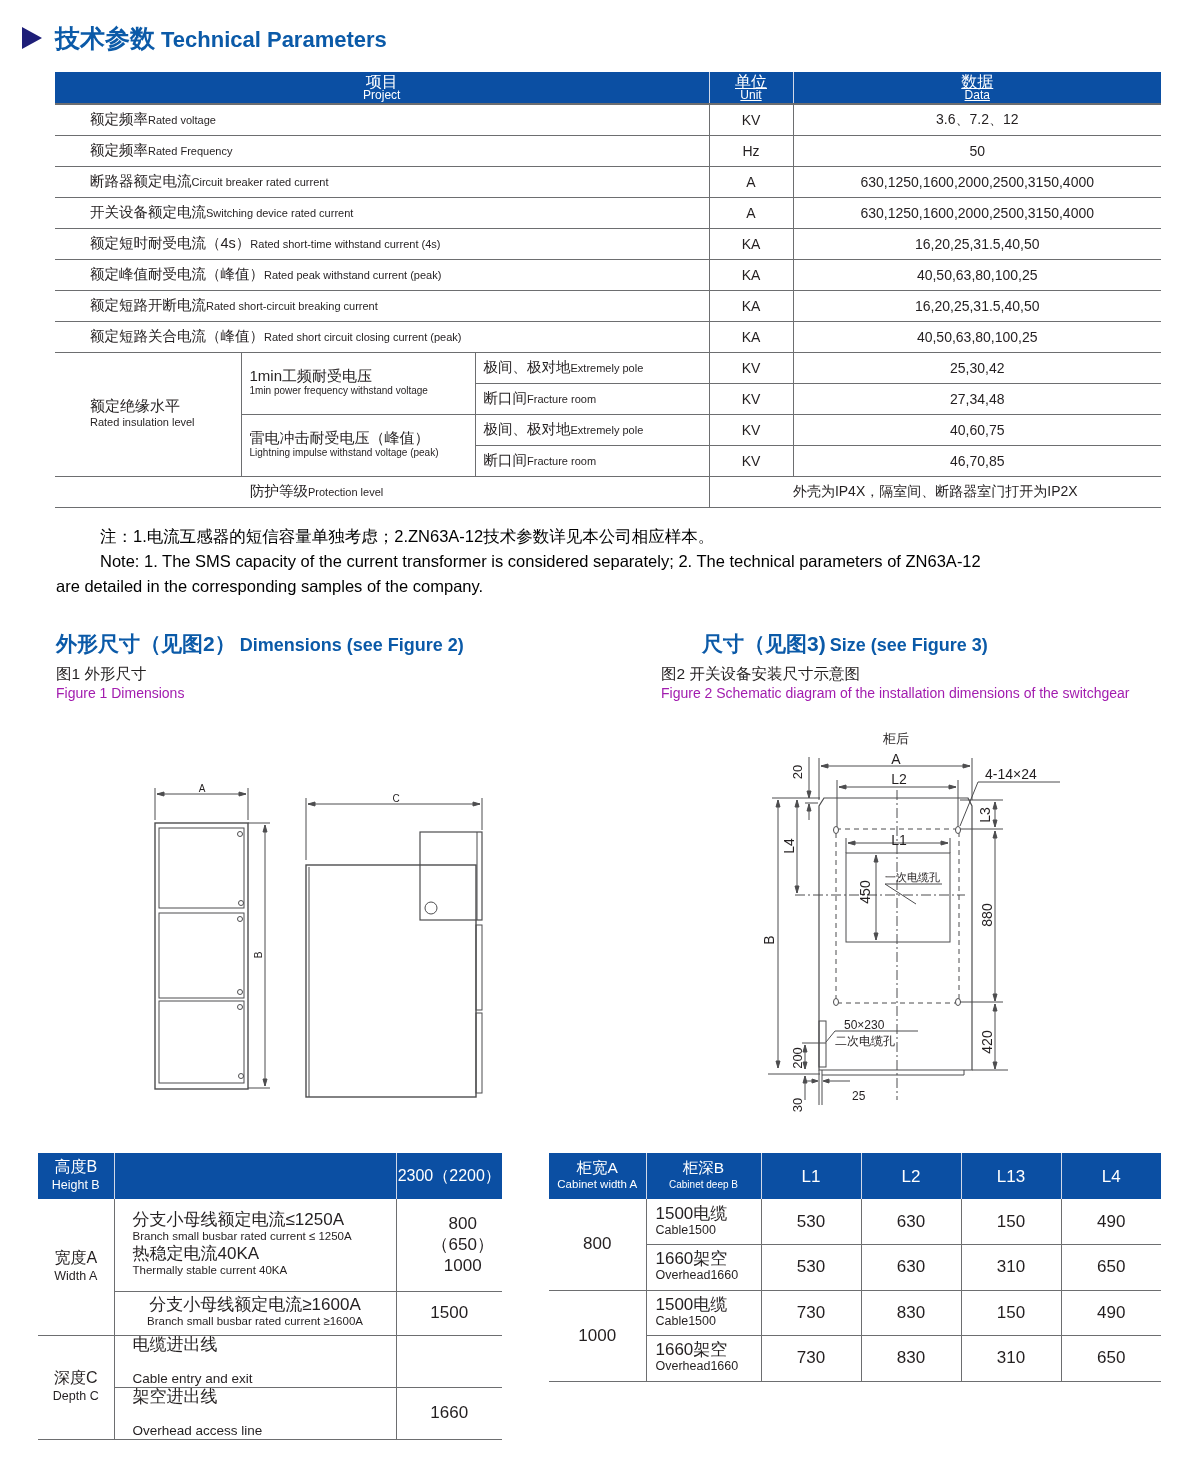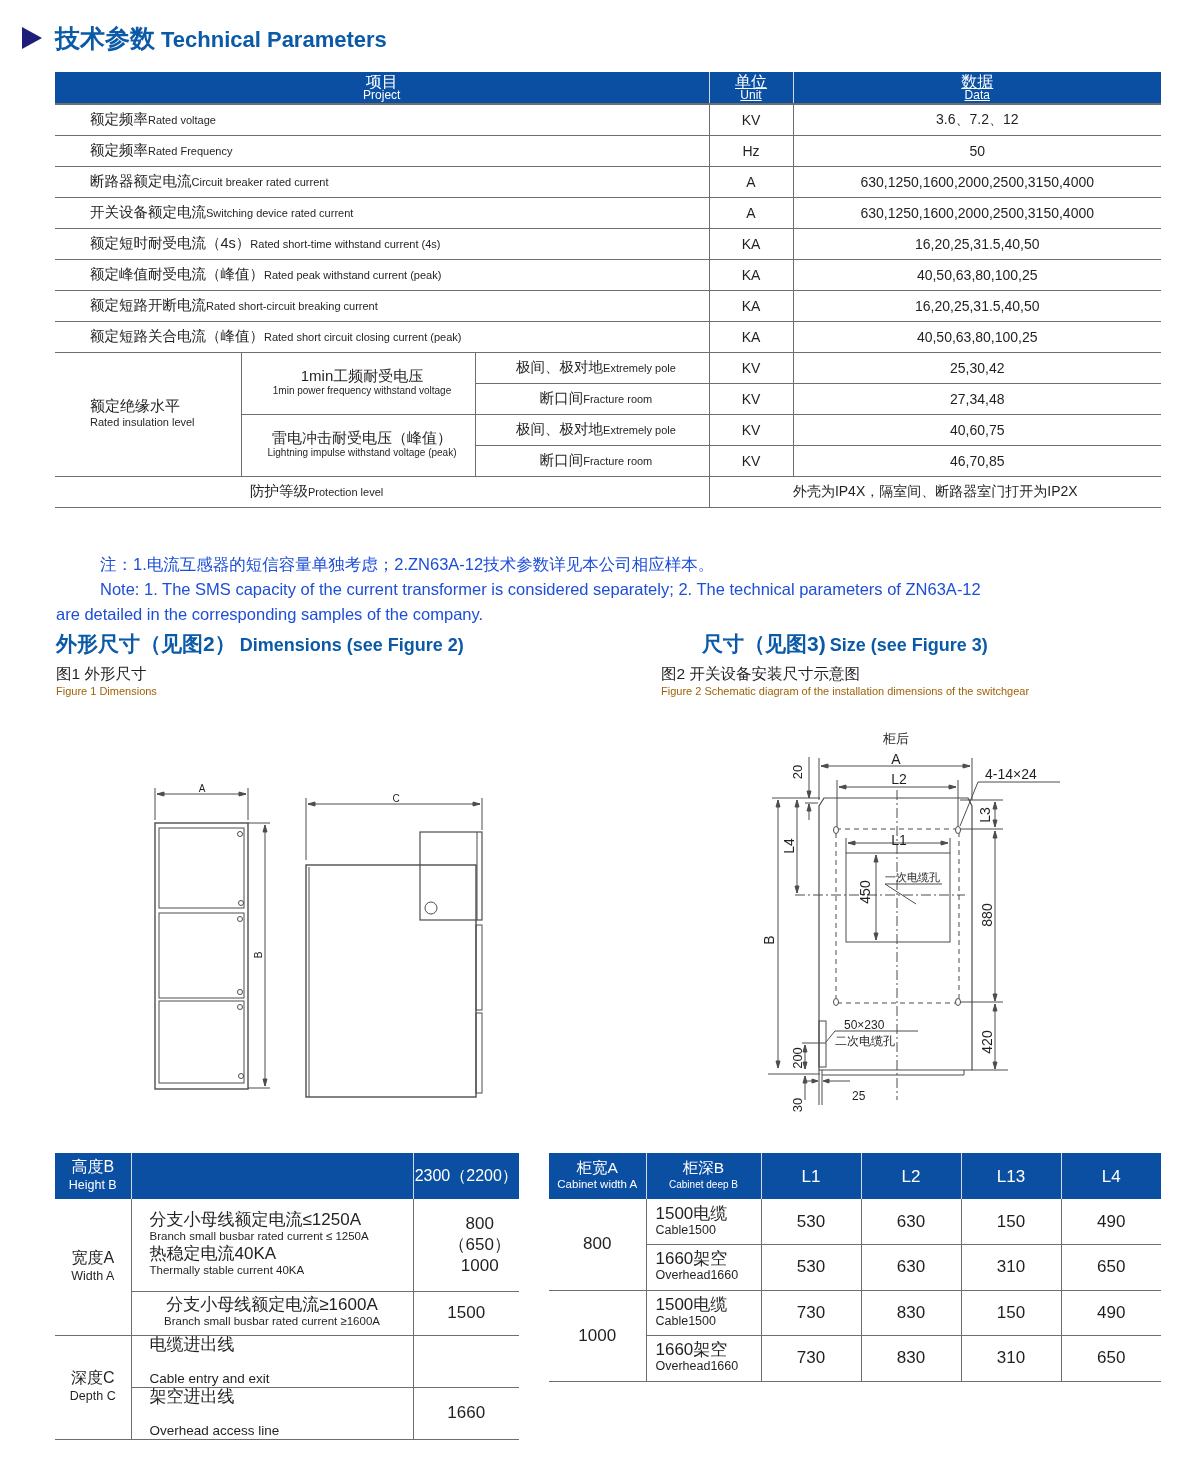--- a/index.html
+++ b/index.html
@@ -27,43 +27,43 @@
     background: #0b4fa3; color: #fff; font-weight: normal; line-height: 12px;
     border-bottom: 2px solid #6d6e70; height: 32px; text-align: center;
   }
   .tp th .zh { font-size: 16px; display: block; line-height: 15px; }
   .tp th .en { font-size: 12px; display: block; line-height: 12px; }
   .tp th + th { border-left: 1.5px solid #d0d8e8; text-decoration: underline; }
   .tp .name { padding-left: 35px; font-size: 14.5px; }
   .tp .name small { font-size: 11px; }
   .tp .unit { text-align: center; border-left: 1.5px solid #6d6e70; border-right: 1.5px solid #6d6e70; }
   .tp .val { text-align: center; }
-  .tp .vl { border-left: 1.5px solid #6d6e70; text-align: center; }
+  .tp .vl { border-left: 1.5px solid #6d6e70; }
   .tp .sub { padding-left: 8px; font-size: 14.5px; }
   .tp .sub small { font-size: 11px; }
   .tp .grp { padding-left: 8px; line-height: 15px; }
   .tp .grp .zh { font-size: 15px; display: block; }
   .tp .grp .en { font-size: 10px; display: block; }
   .tp .lvl { padding-left: 35px; line-height: 16px; }
   .tp .lvl .zh { font-size: 15px; display: block; }
   .tp .lvl .en { font-size: 11px; display: block; }
   .tp .prot { padding-left: 195px; font-size: 14.5px; }
   .tp .prot small { font-size: 11px; }
 
-  .note { font-size: 16.5px; line-height: 25px; color: #1d4ed8; margin-top: 28px; }
+  .note { font-size: 16.5px; line-height: 25px; color: #000000; }
   .note1 { left: 100px; top: 524px; }
   .note2 { left: 100px; top: 549px; }
   .note3 { left: 56px; top: 574px; }
 
   .sec-title { font-size: 21px; font-weight: bold; color: #0b5aa8; white-space: nowrap; }
   .sec-title .en { font-size: 18px; margin-left: 4px; }
   .fig-cap-zh { font-size: 15.5px; color: #231f20; }
-  .fig-cap-en { font-size: 11px; color: #a16207; }
-
-  .t2 { left: 55px; top: 1153px; width: 464px; }
+  .fig-cap-en { font-size: 14px; color: #a21caf; }
+
+  .t2 { left: 38px; top: 1153px; width: 464px; }
   .t2 td, .t2 th { font-size: 16px; text-align: center; }
   .t2 th { background: #0b4fa3; color: #fff; font-weight: normal; height: 46px; line-height: 18px; }
   .t2 th .zh, .t2 td .zh { display: block; font-size: 16px; }
   .t2 th .en, .t2 td .en { display: block; font-size: 12.5px; }
   .t2 .bl { border-left: 1.5px solid #6d6e70; }
   .t2 .bb { border-bottom: 1.5px solid #6d6e70; }
   .t2 .desc { text-align: left; padding-left: 18px; line-height: 17px; }
   .t2 .desc .zh { font-size: 17px; }
   .t2 .desc .en { font-size: 11.5px; }
   .t2 .inline { display: inline; }

